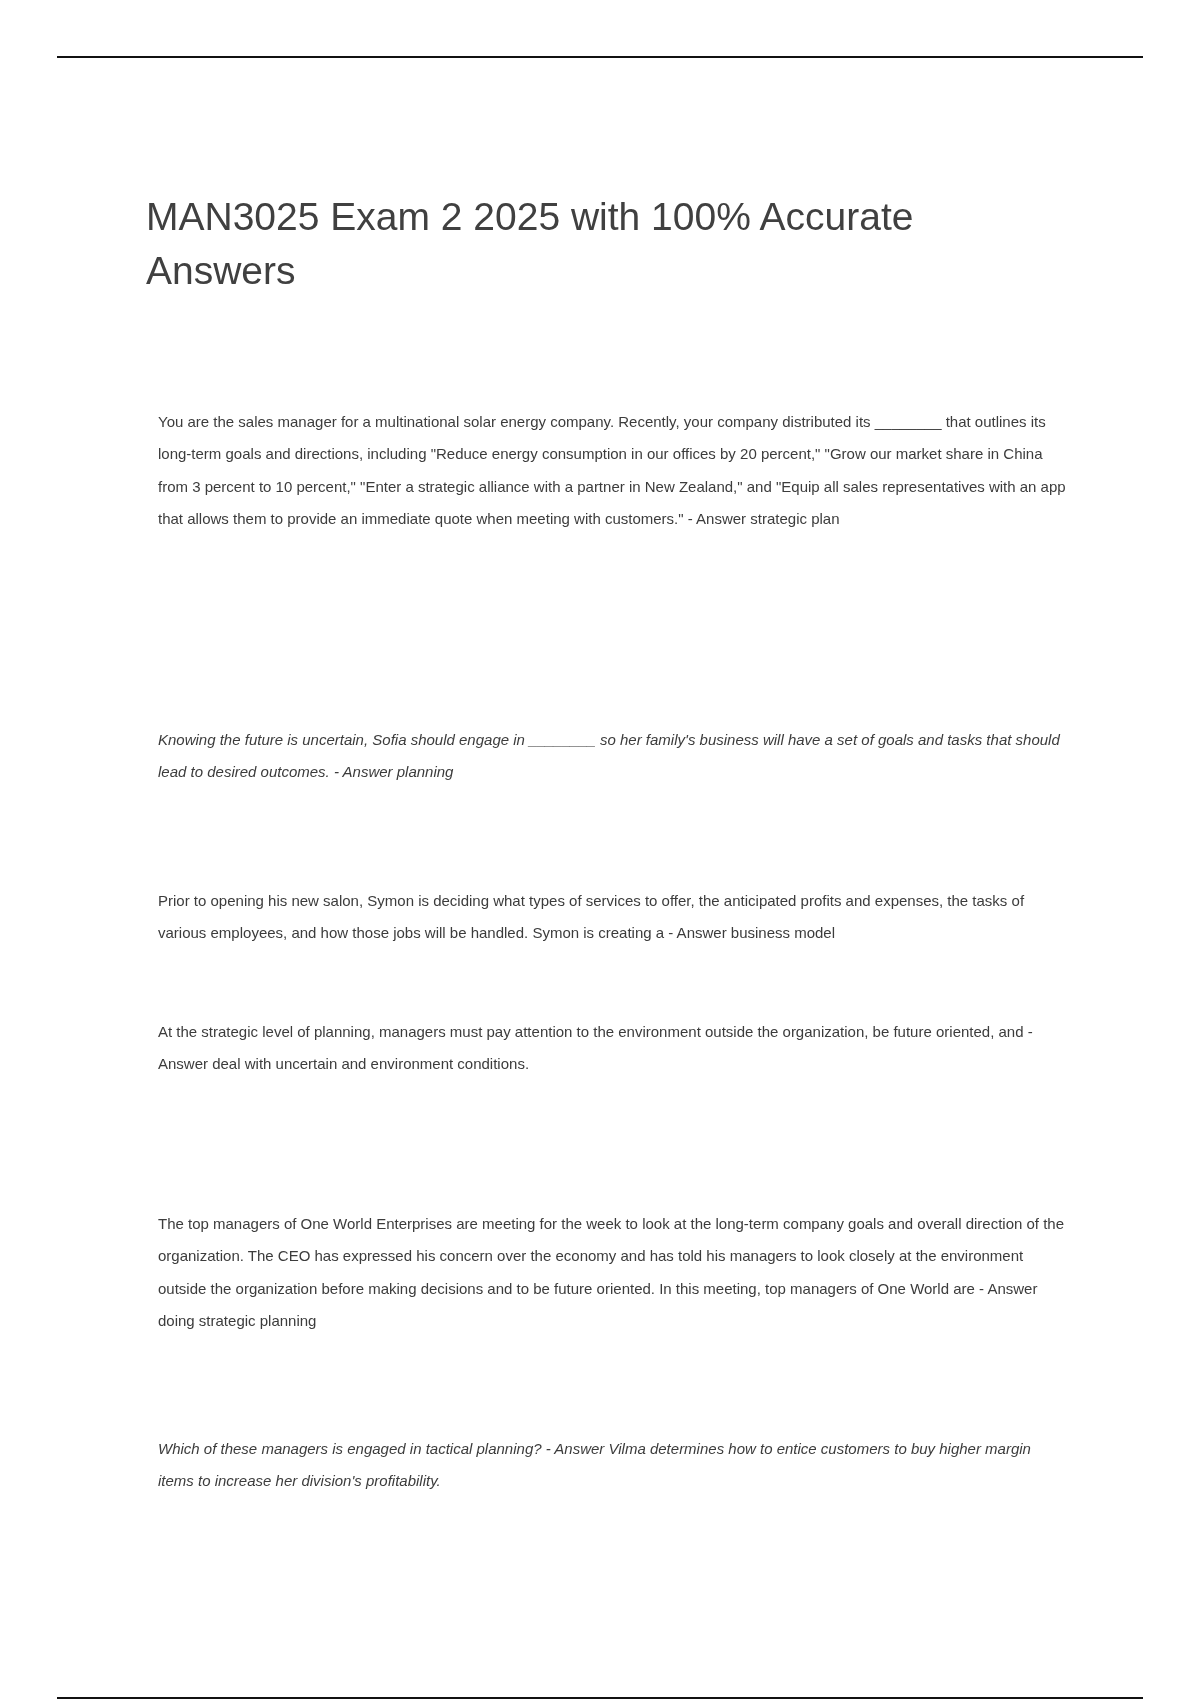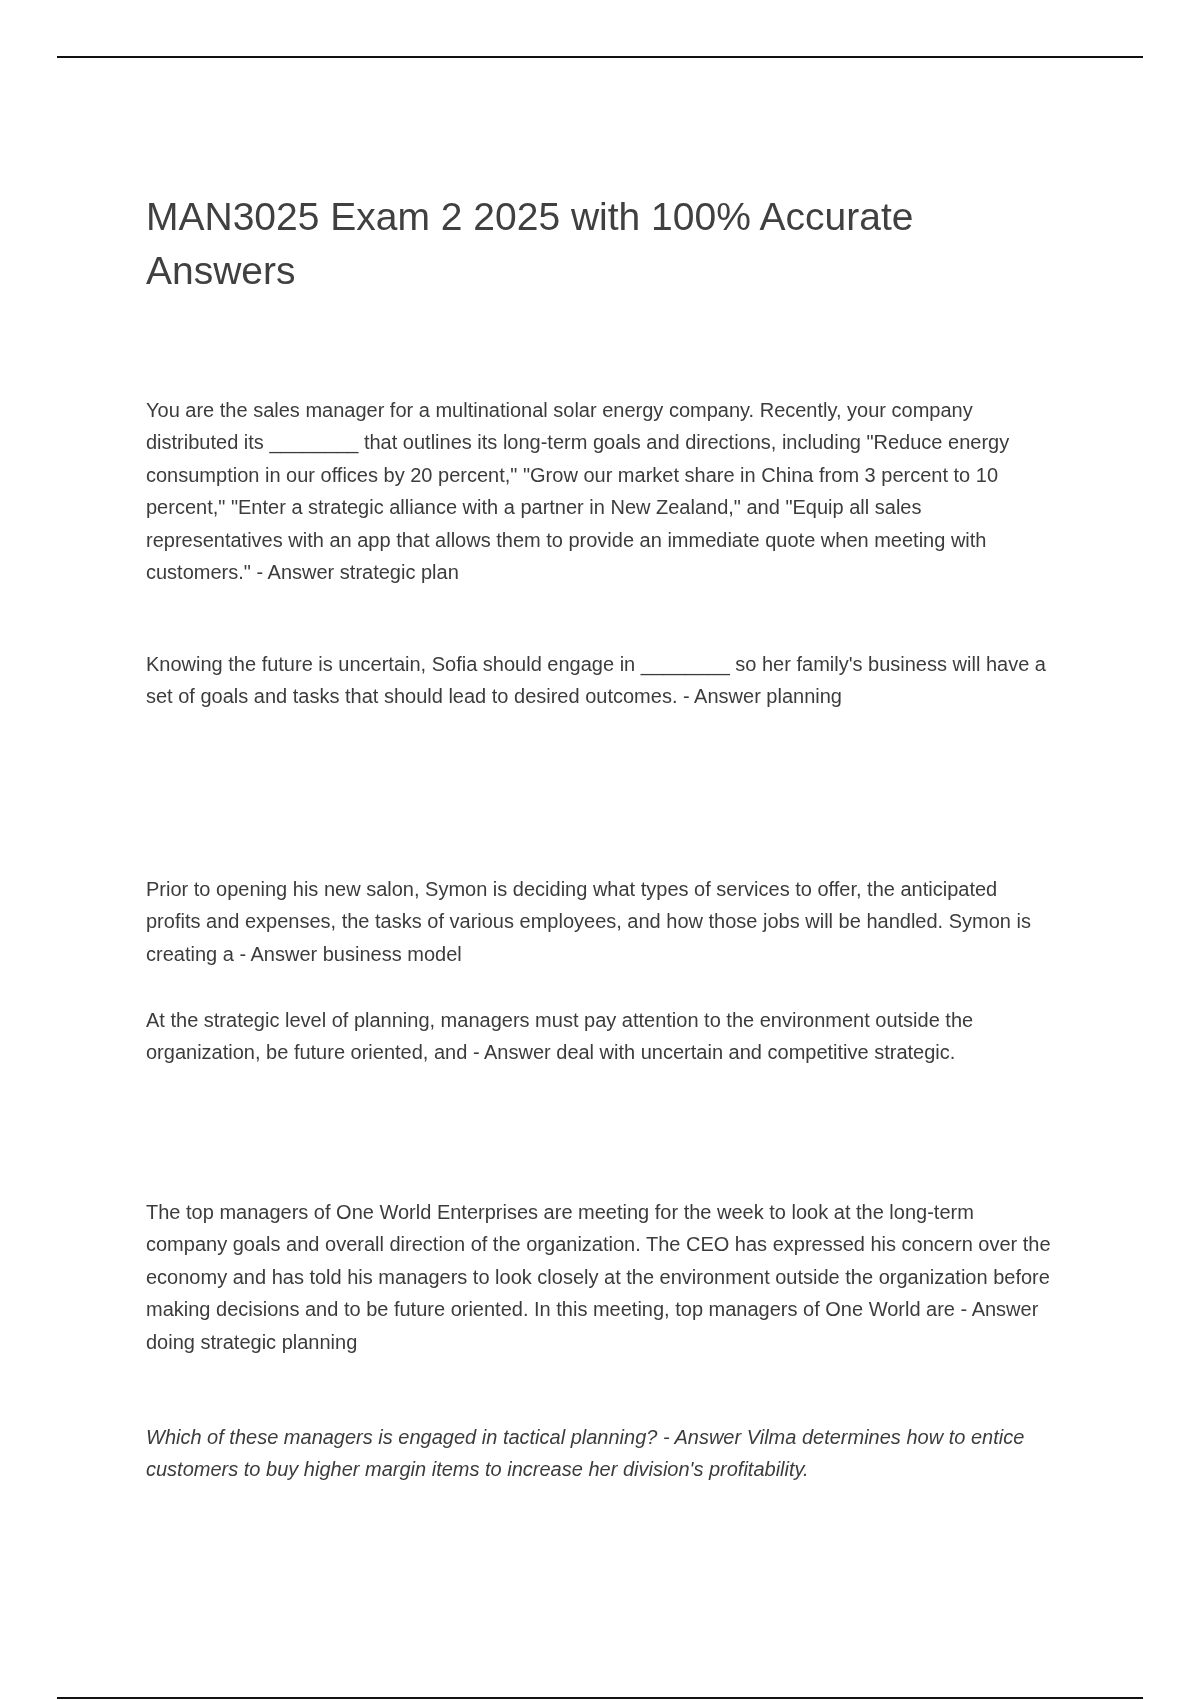--- a/index.html
+++ b/index.html
@@ -32,39 +32,39 @@
       font-size: 39px;
       line-height: 54px;
       color: #404040;
       margin: 0;
       font-weight: normal;
     }
     .qa {
       position: absolute;
       left: 146px;
       width: 910px;
-      font-size: 20px;
+      font-size: 15px;
       line-height: 32.4px;
       color: #3c3c3c;
-      margin: 0;
+      margin: 12px;
     }
     .q1 { top: 394px; }
-    .q2 { top: 648px; }
+    .q2 { top: 712px; font-style: italic; }
     .q3 { top: 873px; }
     .q4 { top: 1004px; }
     .q5 { top: 1196px; }
     .q6 { top: 1421px; font-style: italic; }
   </style>
 </head>
 <body>
 
 <div class="rule top"></div>
 
 <h1 class="title">MAN3025 Exam 2 2025 with 100% Accurate Answers</h1>
 
 <p class="qa q1">You are the sales manager for a multinational solar energy company. Recently, your company distributed its ________ that outlines its long-term goals and directions, including "Reduce energy consumption in our offices by 20 percent," "Grow our market share in China from 3 percent to 10 percent," "Enter a strategic alliance with a partner in New Zealand," and "Equip all sales representatives with an app that allows them to provide an immediate quote when meeting with customers." - Answer strategic plan</p>
 <p class="qa q2">Knowing the future is uncertain, Sofia should engage in ________ so her family's business will have a set of goals and tasks that should lead to desired outcomes. - Answer planning</p>
 <p class="qa q3">Prior to opening his new salon, Symon is deciding what types of services to offer, the anticipated profits and expenses, the tasks of various employees, and how those jobs will be handled. Symon is creating a - Answer business model</p>
-<p class="qa q4">At the strategic level of planning, managers must pay attention to the environment outside the organization, be future oriented, and - Answer deal with uncertain and competitive strategic.</p>
+<p class="qa q4">At the strategic level of planning, managers must pay attention to the environment outside the organization, be future oriented, and - Answer deal with uncertain and environment conditions.</p>
 <p class="qa q5">The top managers of One World Enterprises are meeting for the week to look at the long-term company goals and overall direction of the organization. The CEO has expressed his concern over the economy and has told his managers to look closely at the environment outside the organization before making decisions and to be future oriented. In this meeting, top managers of One World are - Answer doing strategic planning</p>
 <p class="qa q6">Which of these managers is engaged in tactical planning? - Answer Vilma determines how to entice customers to buy higher margin items to increase her division's profitability.</p>
 
 <div class="rule bottom"></div>
 
 </body></html>

